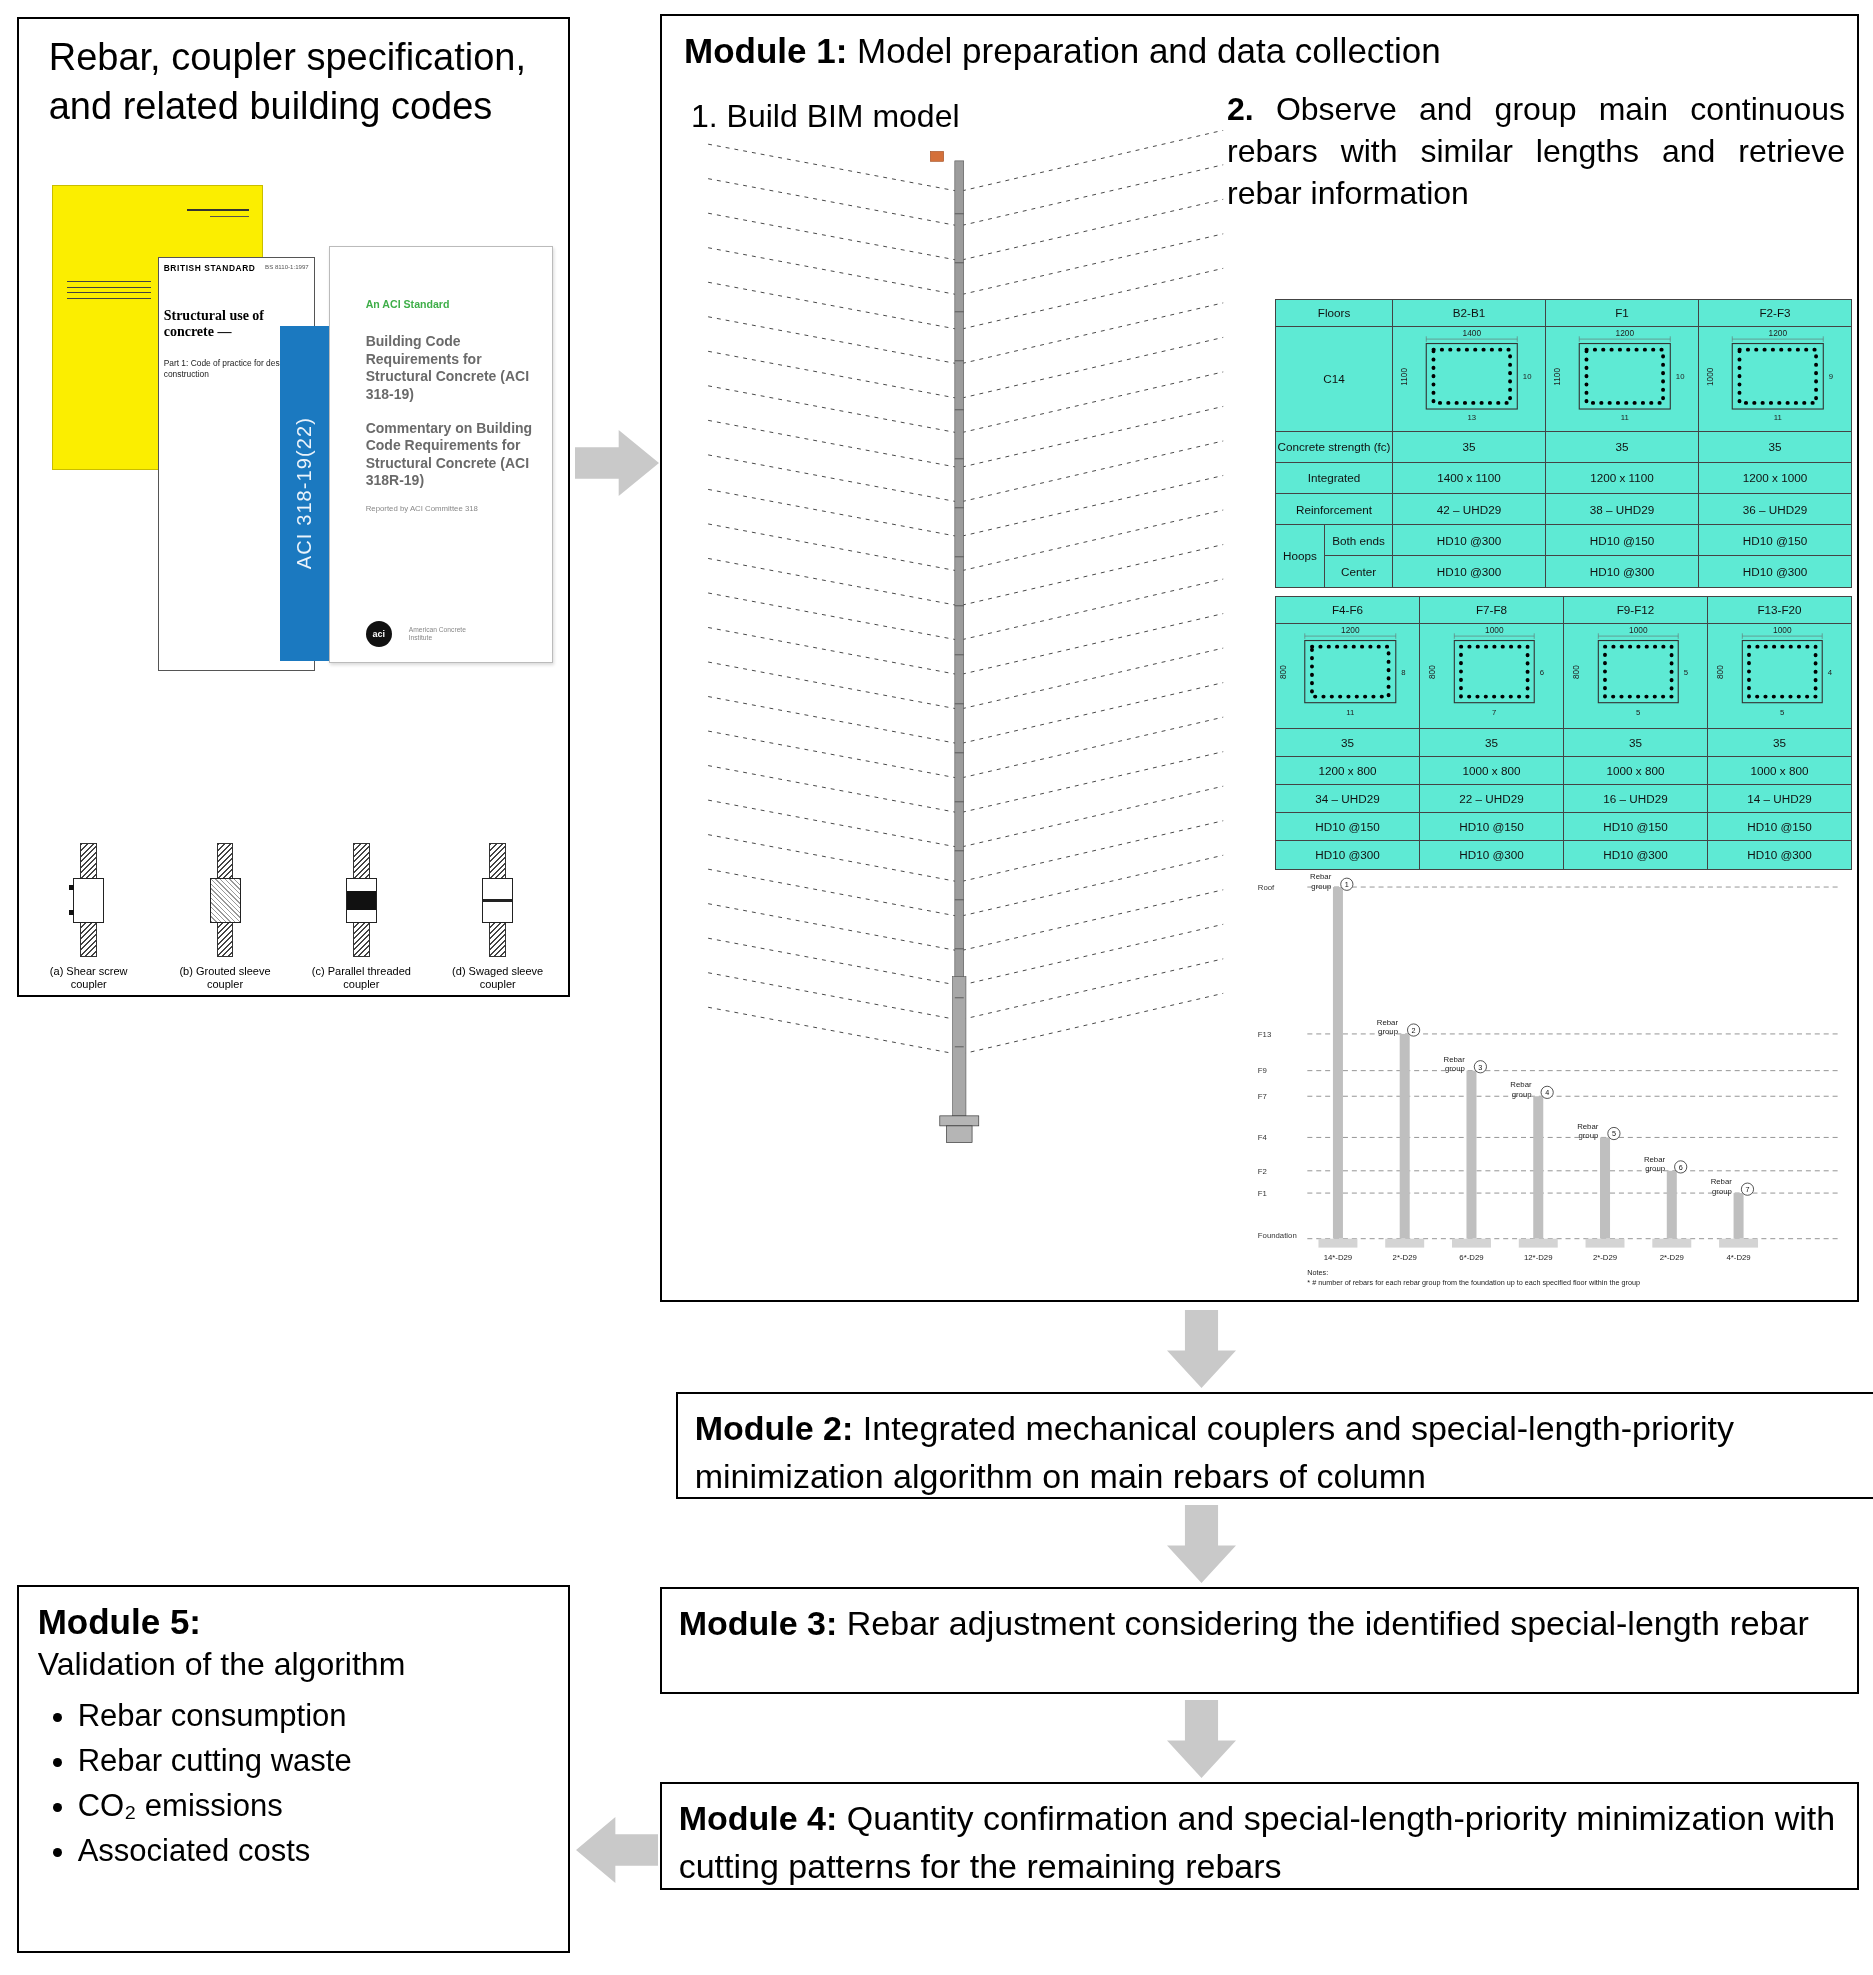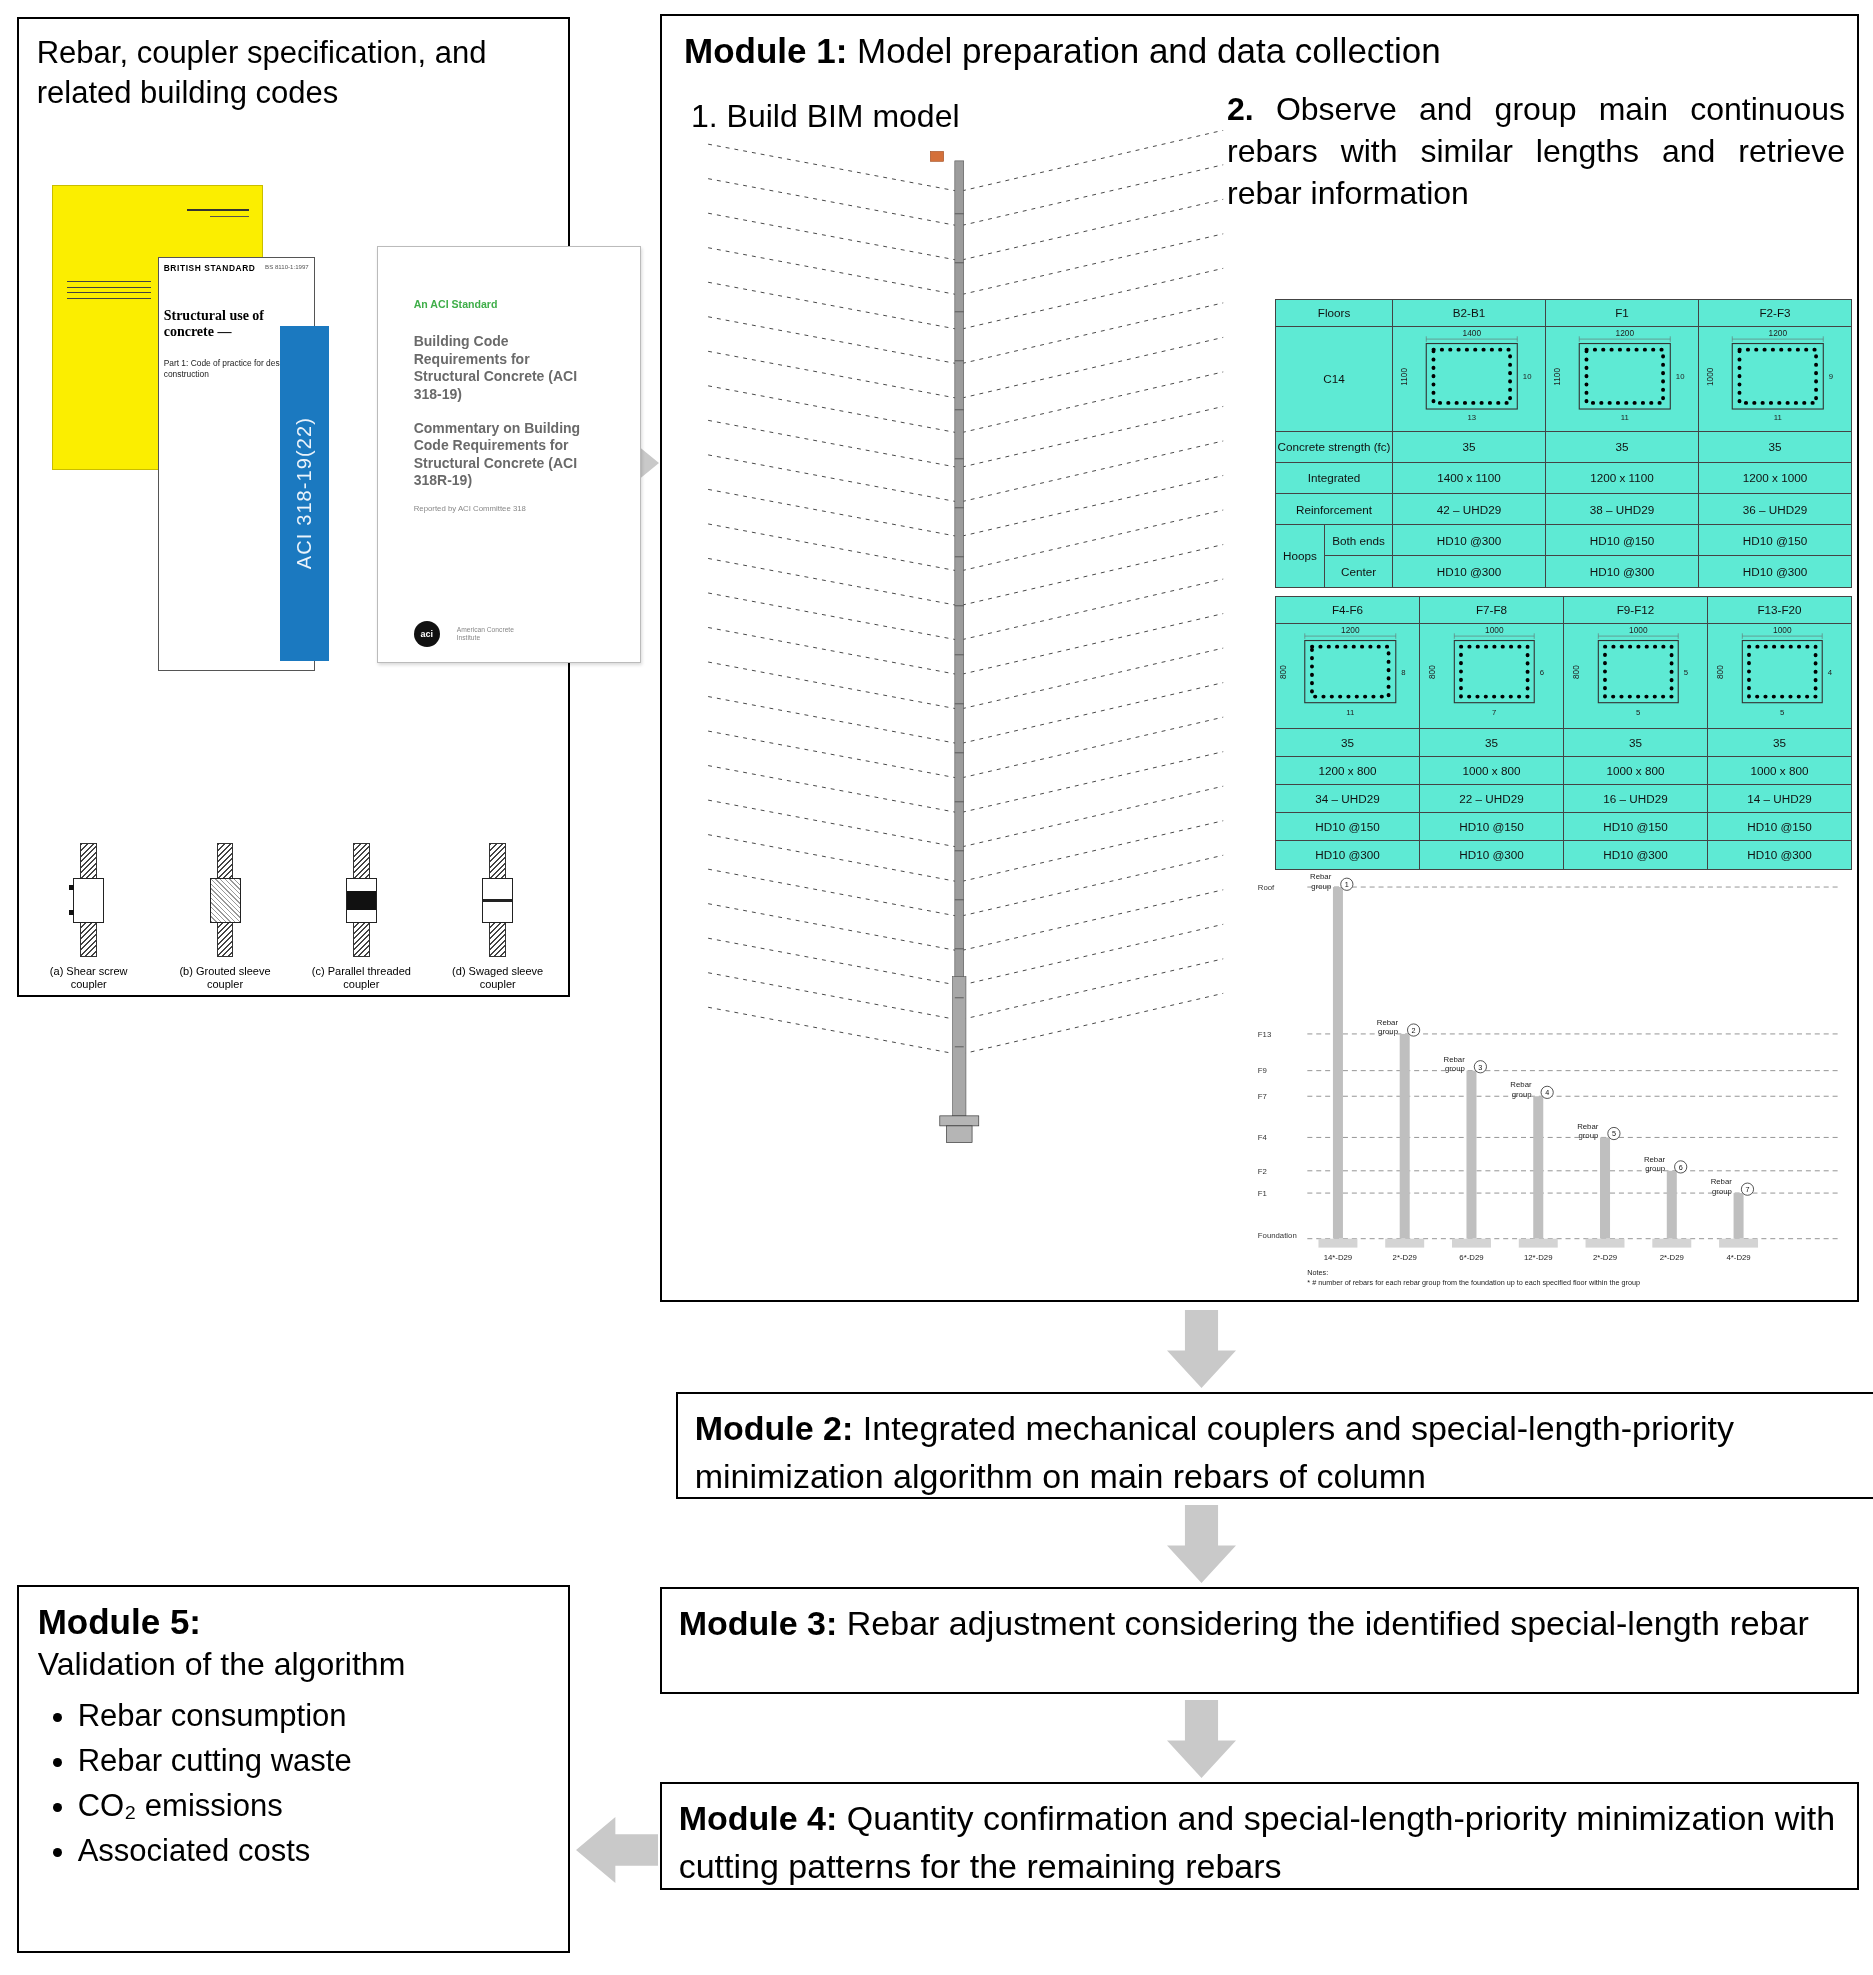--- a/index.html
+++ b/index.html
@@ -7,37 +7,37 @@
     position:relative;
     width:1874px;height:1975px;
     background:#ffffff;
     font-family:"Liberation Sans", sans-serif;
     color:#000;
   }
   .box{position:absolute;border:2.2px solid #000;background:#fff;box-sizing:border-box;}
 
   
   #left-panel{left:16.7px;top:16.7px;width:553px;height:980px;}
-  .panel-title{font-size:31px;line-height:1.28;padding:14.5px 16.7px 0 18px;}
+  .panel-title{font-size:38px;line-height:1.28;padding:14.5px 16.7px 0 18px;margin-left:12px;}
   .bookart{position:absolute;box-sizing:border-box;}
   #yellow-book{left:33px;top:166px;width:211px;height:285px;background:#fbee00;border:0.6px solid #c9bd00;z-index:1;}
   .ym1{position:absolute;top:23.4px;right:12.3px;width:62px;height:2.2px;background:#333;}
   .ym2{position:absolute;top:30px;right:12.3px;width:39px;height:1.7px;background:#555;}
   .ym3{position:absolute;top:95px;left:14.5px;width:84px;height:19px;
        background:repeating-linear-gradient(#444 0 1.1px, transparent 1.1px 5.6px);}
   #bs-book{left:139px;top:238px;width:157px;height:414px;background:#fff;border:1.1px solid #555;z-index:3;padding:5px;}
   .bs-row{display:flex;justify-content:space-between;align-items:flex-start;}
   .bs-label{font-size:8.4px;font-weight:bold;letter-spacing:0.6px;}
   .bs-code{font-size:6.1px;color:#555;text-align:right;}
   .bs-title{font-family:"Liberation Serif", serif;font-weight:bold;font-size:14px;margin-top:35px;line-height:1.2;}
   .bs-sub{font-size:8.4px;margin-top:16.7px;line-height:1.3;color:#222;}
   #blue-spine{left:261px;top:307px;width:49px;height:335px;background:#1b79c0;z-index:5;display:flex;align-items:center;justify-content:center;}
   .spine-text{writing-mode:vertical-rl;transform:rotate(180deg);color:#eaf3fb;font-size:20px;letter-spacing:1.1px;}
-  #aci-book{left:310px;top:227px;width:264px;height:417px;background:#fff;border:0.6px solid #bbb;z-index:2;
-            box-shadow:1.1px 1.7px 3.3px rgba(0,0,0,.15);padding:11px 19px 11px 36px;margin-left:48px;}
+  #aci-book{left:310px;top:227px;width:224px;height:417px;background:#fff;border:0.6px solid #bbb;z-index:2;
+            box-shadow:1.1px 1.7px 3.3px rgba(0,0,0,.15);padding:11px 19px 11px 36px;}
   .aci-badge{margin-top:40px;font-size:10.6px;color:#3fae49;font-weight:bold;}
   .aci-title{margin-top:23.4px;font-size:14px;color:#6a6a6a;font-weight:600;line-height:1.25;width:167px;}
   .aci-title2{margin-top:16.7px;}
   .aci-rep{margin-top:14.5px;font-size:7.8px;color:#888;}
   .aci-logo-row{position:absolute;left:36px;bottom:14.5px;display:flex;align-items:center;gap:17px;}
   .aci-dot{width:26px;height:26px;border-radius:50%;background:#111;color:#fff;font-size:9px;font-weight:bold;
            display:flex;align-items:center;justify-content:center;}
   .aci-inst{font-size:6.7px;color:#888;width:61px;line-height:1.2;}
 
   

